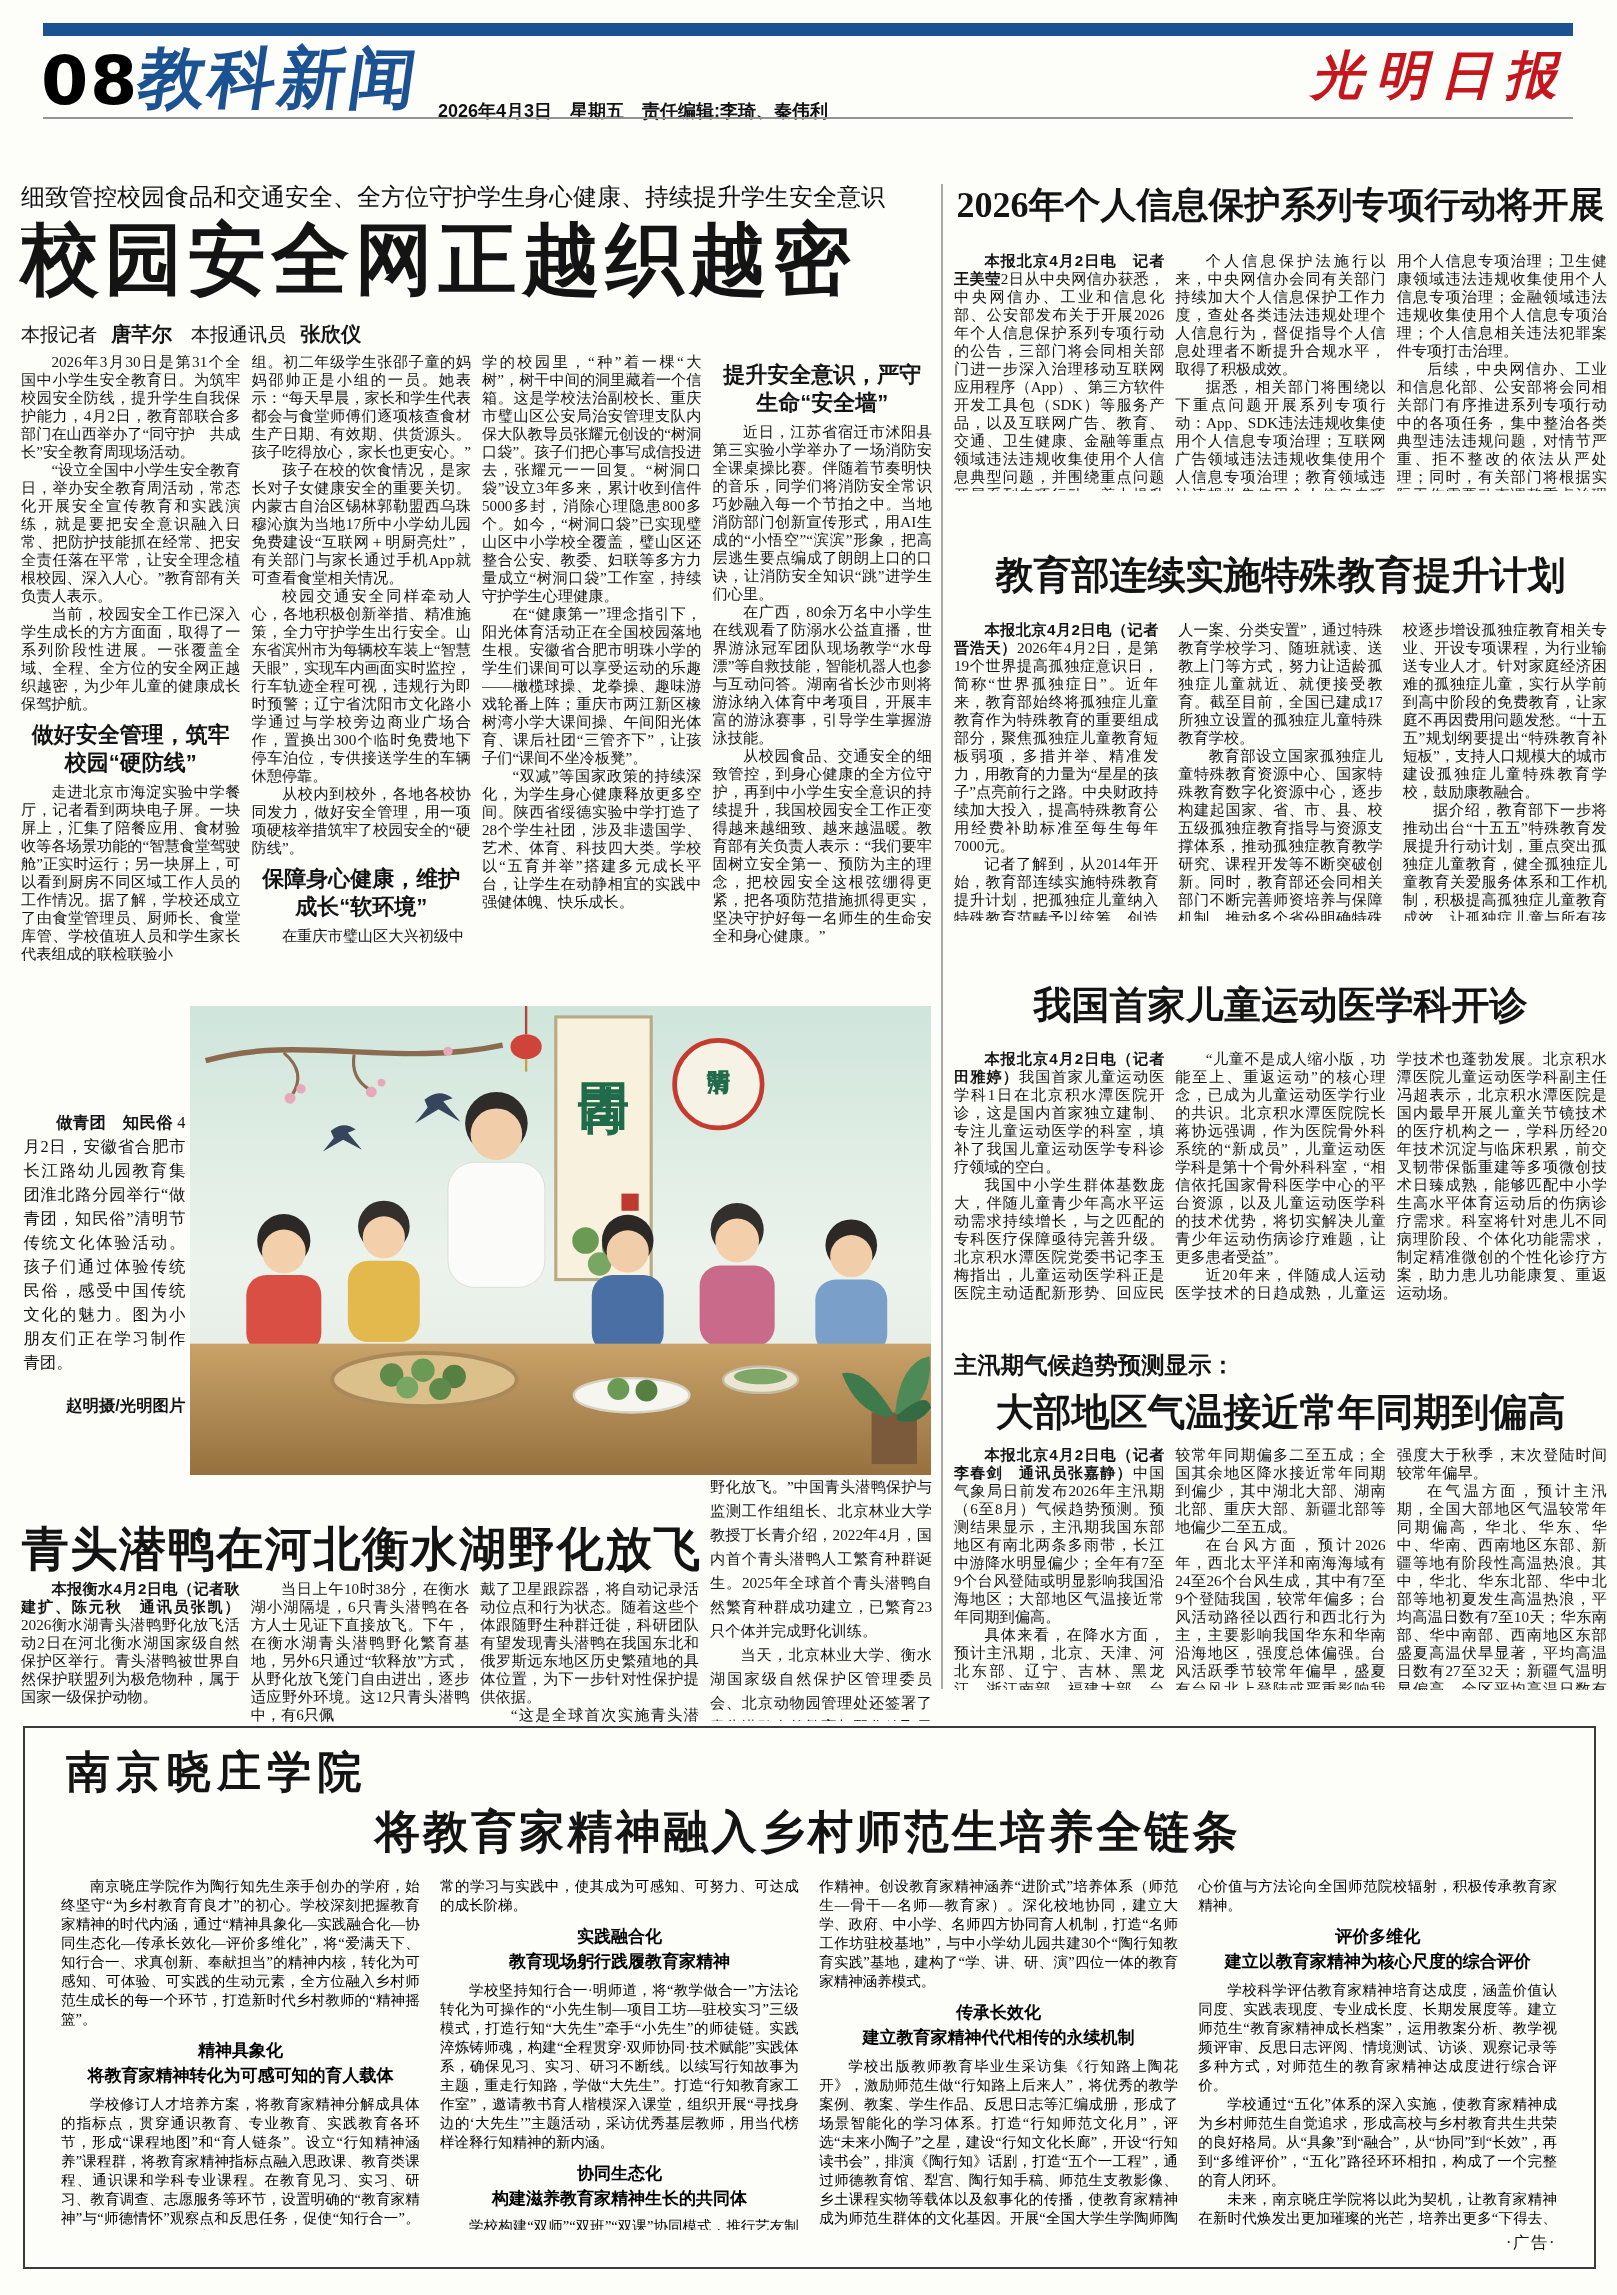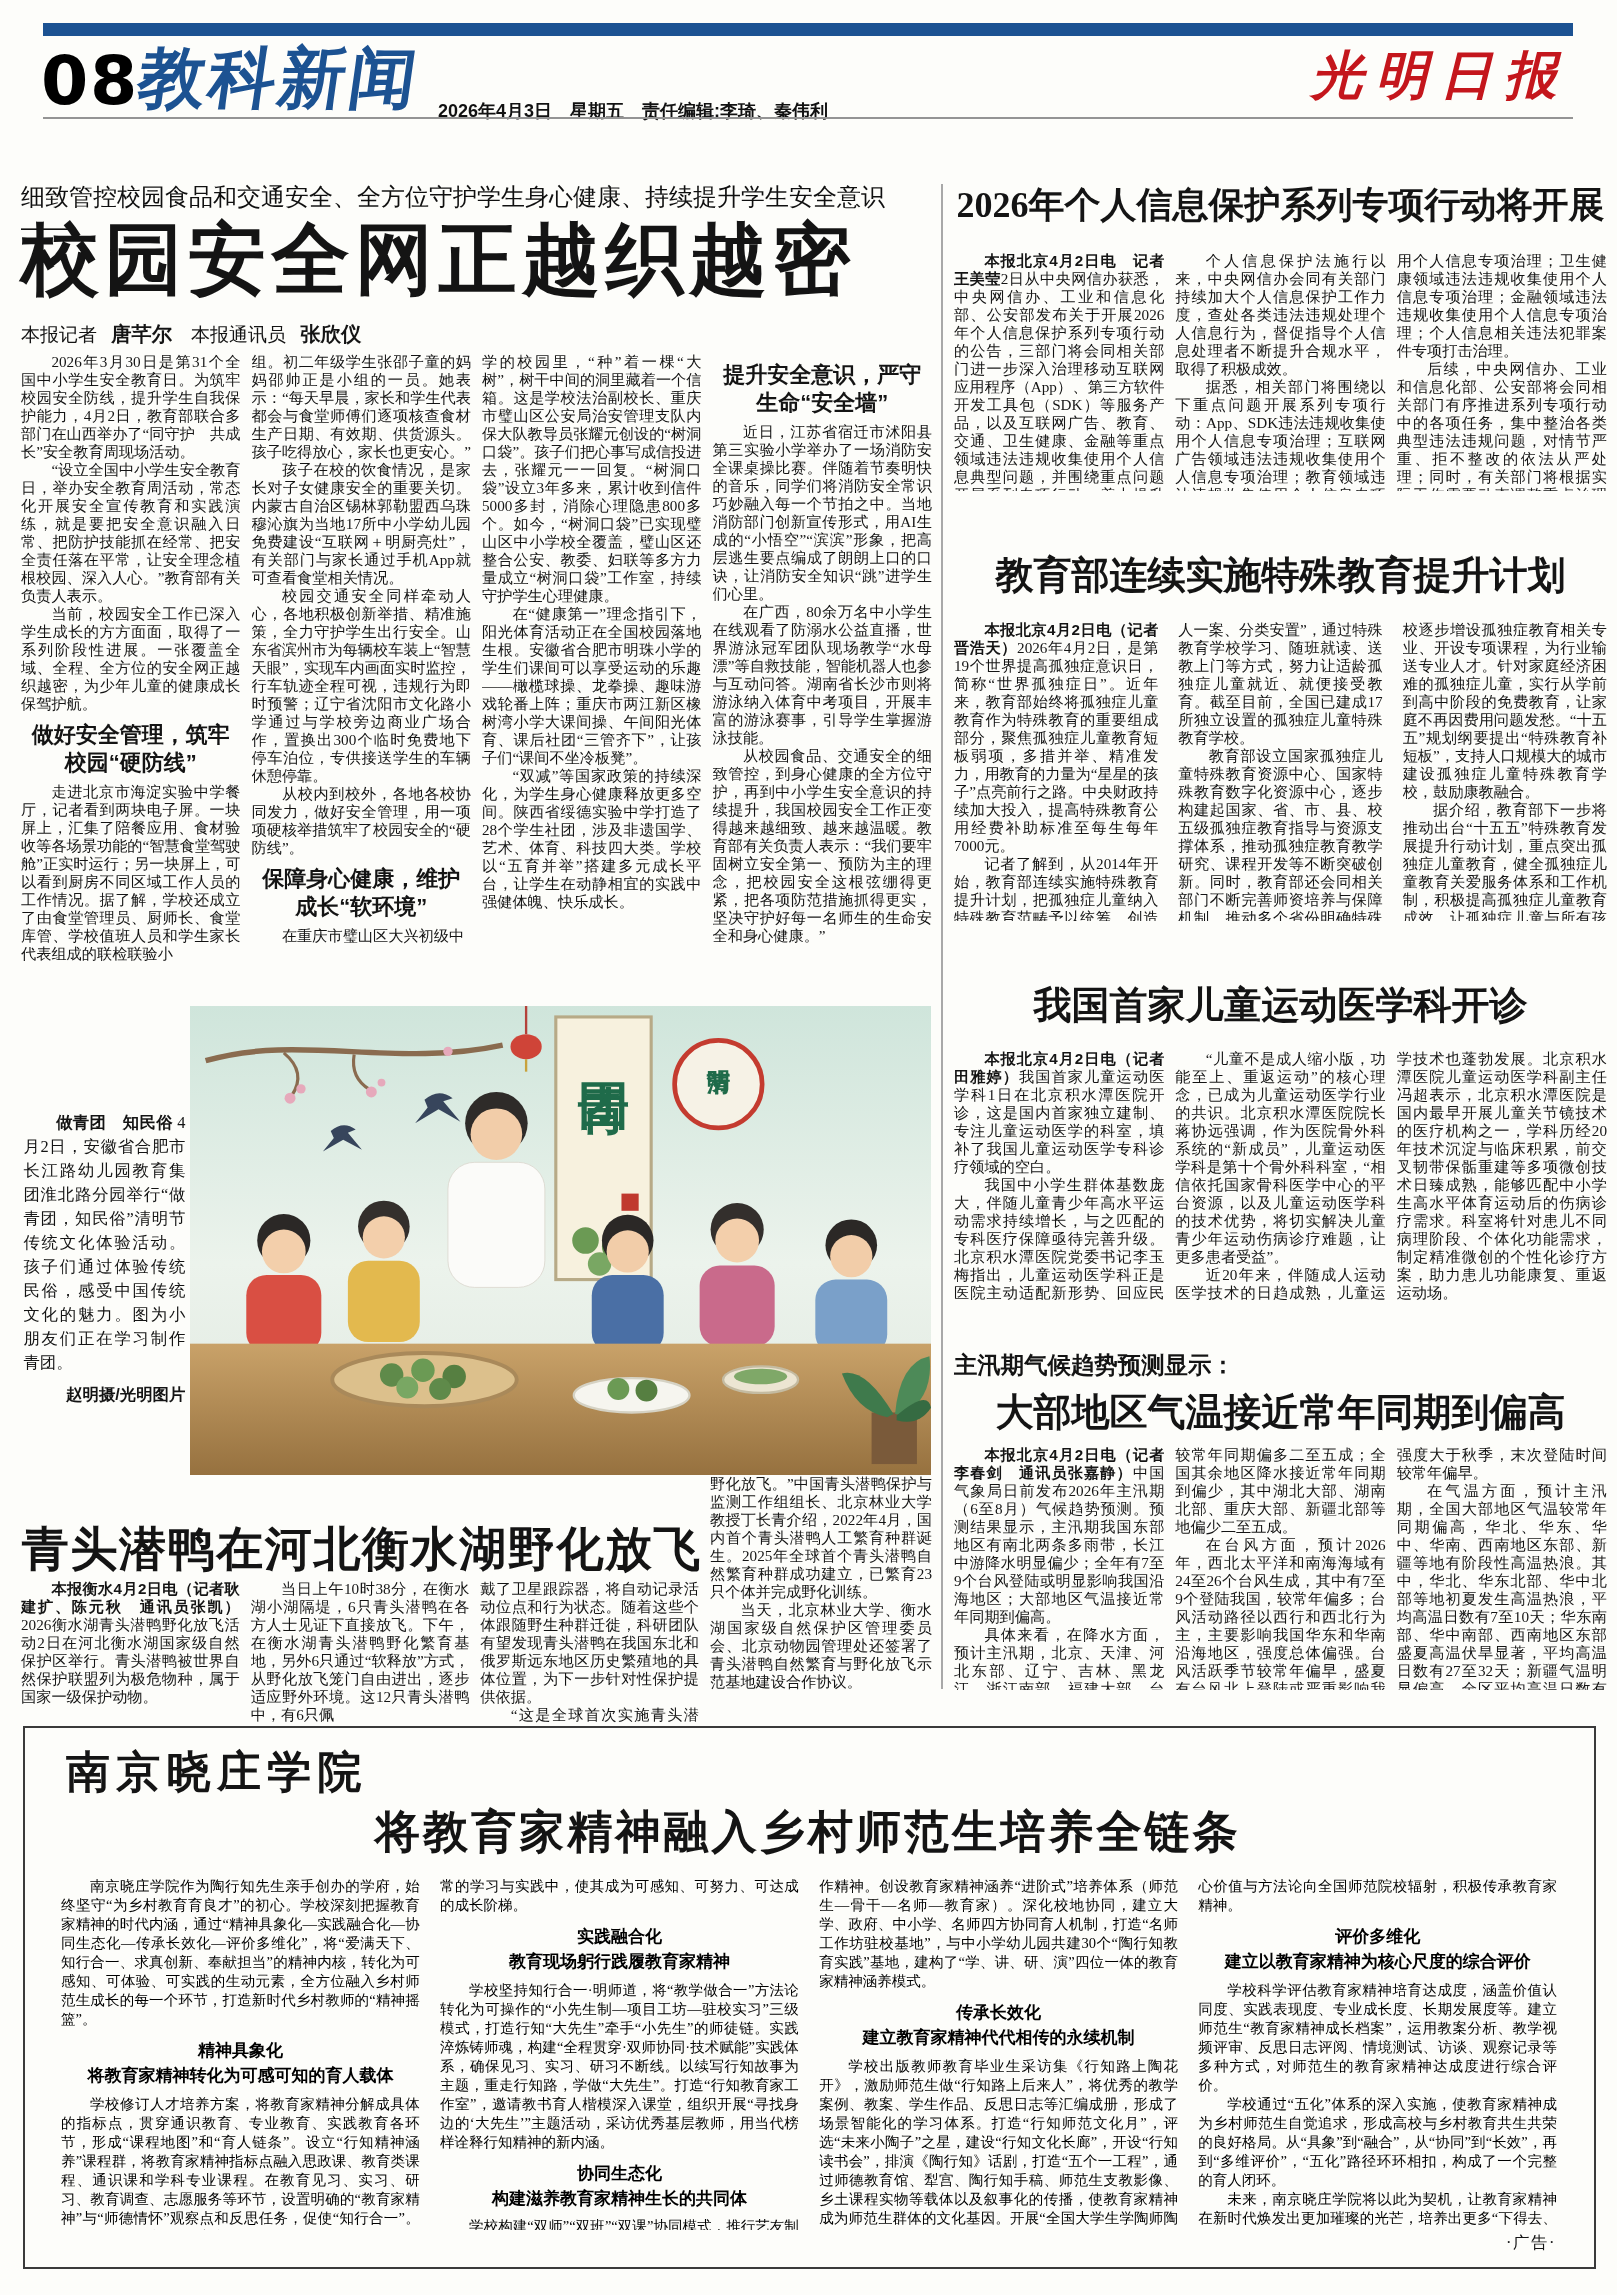--- a/index.html
+++ b/index.html
@@ -30,28 +30,28 @@
           font-size:24px;font-weight:500;color:#101010;}
   .main-headline{position:absolute;left:21px;top:214px;width:914px;font-size:78px;font-weight:900;
           letter-spacing:5.5px;line-height:92px;white-space:nowrap;}
   .byline{position:absolute;left:21px;top:320px;font-size:19px;}
   .byline b{font-family:"Liberation Sans",sans-serif;font-size:20.3px;}
   .main-body{left:21px;top:353px;width:911px;height:642px;gap:11px;}
   
   .photo-caption{position:absolute;left:23.4px;top:1110px;width:162px;font-size:16.4px;line-height:24px;
           text-align:justify;}
   .photo-caption .cred{display:block;text-align:right;font-family:"Liberation Sans",sans-serif;
-          font-weight:700;margin-top:7px;text-indent:0;}
+          font-weight:700;margin-top:18px;text-indent:0;}
   .photo-frame{position:absolute;left:190px;top:1006px;width:741px;height:469px;overflow:hidden;}
   
   .bird-headline{position:absolute;left:21px;top:1518px;width:682px;text-align:center;
           font-size:47px;font-weight:900;letter-spacing:1.6px;white-space:nowrap;}
   .bird-body{left:21px;top:1580px;width:678px;height:156px;gap:11px;}
   .bird-col4{position:absolute;left:710px;top:1475px;width:222px;height:246px;
-          font-size:15.2px;line-height:18px;overflow:hidden;}
+          font-size:15.2px;line-height:24px;overflow:hidden;}
   
   .v-divider{position:absolute;left:941px;top:184px;width:1.6px;height:1505px;background:#a8a8a8;}
   .r-hl{position:absolute;left:954px;width:653px;text-align:center;font-weight:900;white-space:nowrap;}
   .hlA{top:181px;font-size:36px;}
   .hlB{top:550px;font-size:38px;}
   .hlC{top:980px;font-size:38px;}
   .hlD{top:1387px;font-size:38px;}
   .r-kicker{position:absolute;left:954px;top:1349px;font-family:"Liberation Sans",sans-serif;
           font-size:23.4px;font-weight:700;}
   .bodyA{left:954px;top:252px;width:653px;height:239px;gap:11px;}

